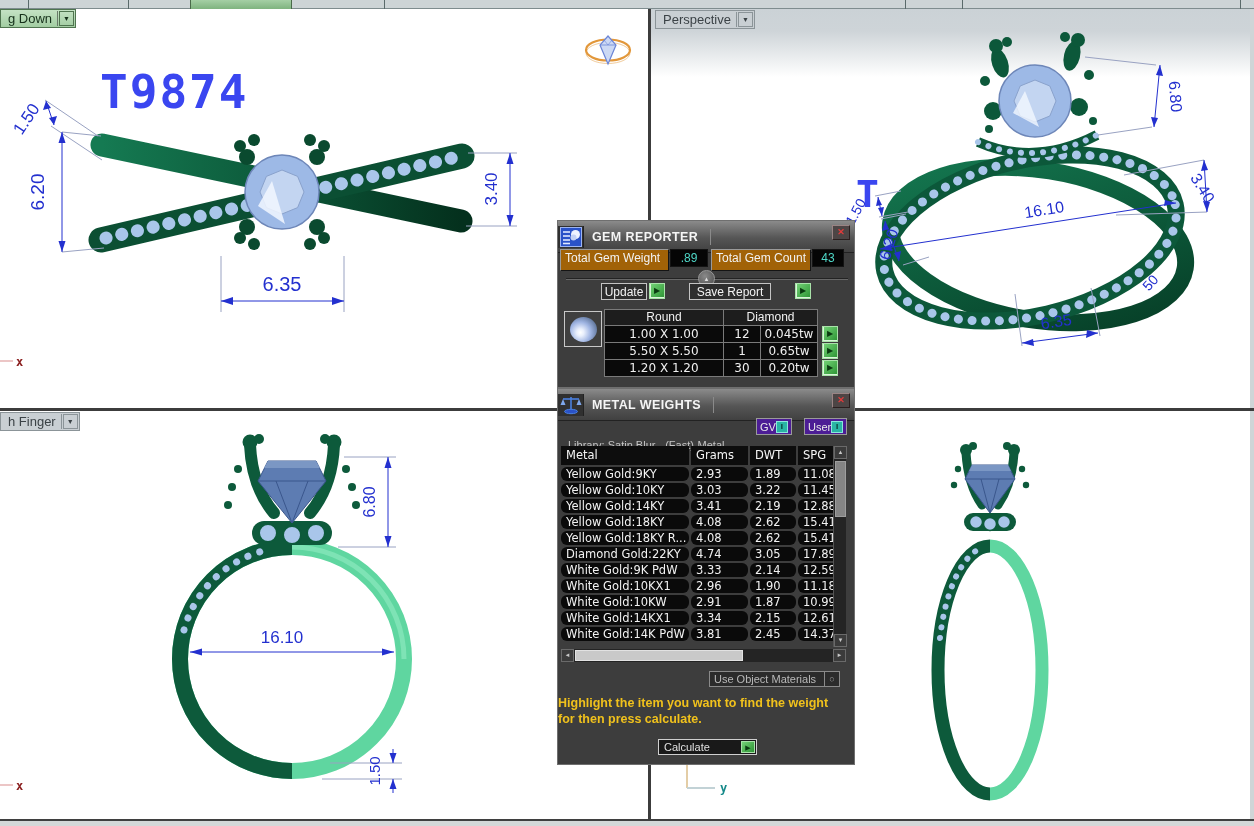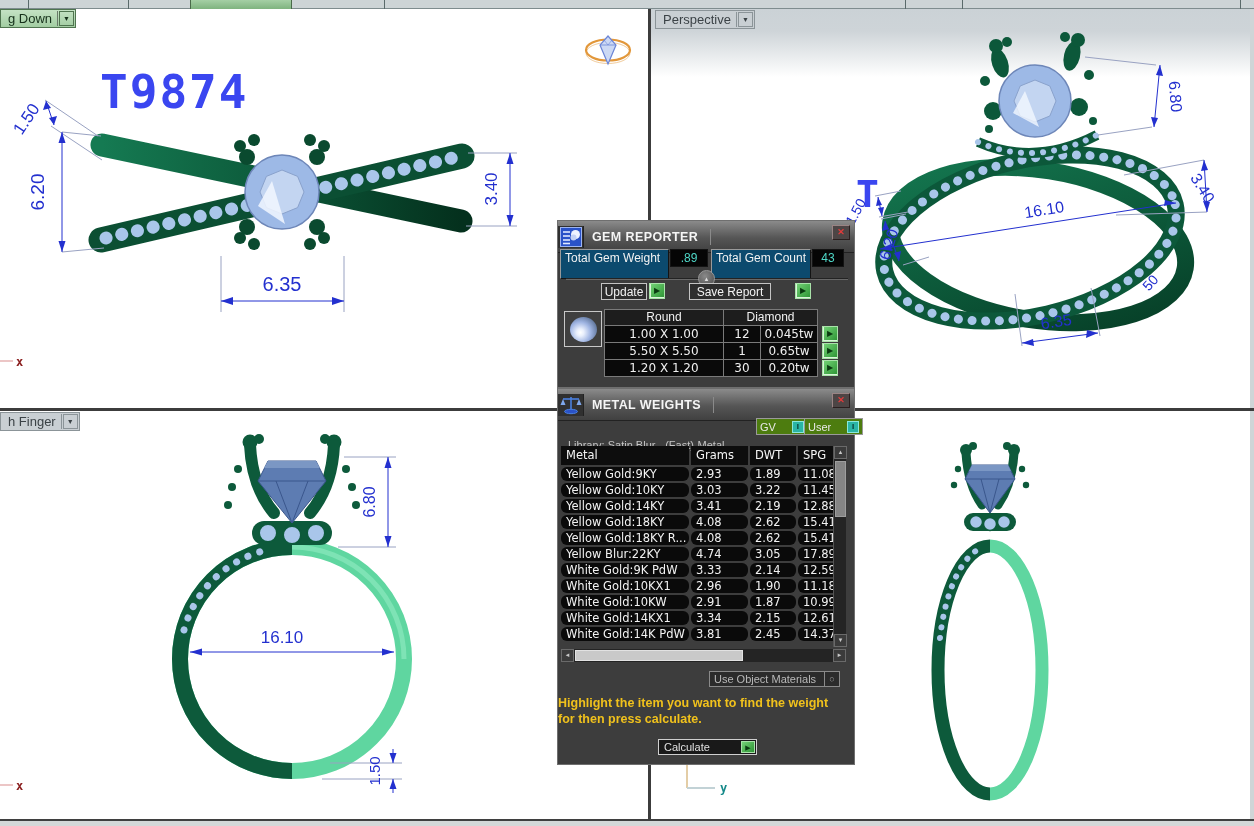--- a/index.html
+++ b/index.html
@@ -25,21 +25,21 @@
   .cap-gray{background:#c9cfd3;border:1px solid #8b9498;color:#3b4246;}
   .cap-gray .csep{background:#8b9498;}
   .cap-gray .cdd{border:1px solid #8b9498;color:#3b4246;}
   
   .panel{position:absolute;background:#3d3d3d;border:1px solid #6f6f6f;z-index:10;}
   .phead{position:absolute;left:0;top:0;right:0;height:32px;background:linear-gradient(#8b8b8b,#555 55%,#404040);border-bottom:1px solid #222;display:flex;align-items:center;}
   .picon{width:26px;height:22px;display:flex;align-items:center;justify-content:center;background:#303030;border-right:1px solid #222;}
   .ptitle{color:#f5f5f5;font-weight:bold;font-size:12.5px;letter-spacing:.4px;padding-left:8px;flex:0 0 auto;}
   .pgroove{width:1px;height:16px;background:#2c2c2c;border-right:1px solid #8a8a8a;margin-left:12px;}
   .pclose{position:absolute;right:4px;top:4px;width:18px;height:15px;background:#4d4545;border:1px solid;border-color:#9a8484 #2a1f1f #2a1f1f #9a8484;color:#e23b3b;font-size:9px;font-weight:bold;text-align:center;line-height:13px;cursor:default;}
-  .lbl3d{height:30px;line-height:16px;background:#0c4a6e;border:1px solid;border-color:#9a9a9a #141414 #141414 #9a9a9a;color:#f2f2f2;font-size:12px;padding:0 4px;white-space:nowrap;}
+  .lbl3d{height:22px;line-height:16px;background:#a16207;border:1px solid;border-color:#9a9a9a #141414 #141414 #9a9a9a;color:#f2f2f2;font-size:12px;padding:0 4px;white-space:nowrap;}
   .valbox{height:18px;line-height:17px;background:#050505;border:1px solid #141414;color:#4fd8c8;font-size:12px;text-align:center;}
   .divline{height:2px;border-top:1px solid #232323;border-bottom:1px solid #686868;}
   .collapse-btn{width:17px;height:17px;border-radius:50%;background:radial-gradient(circle at 40% 35%,#8a8a8a,#4a4a4a);border:1px solid #9a9a9a;color:#e0e0e0;font-size:6px;display:flex;align-items:center;justify-content:center;}
   .dbtn{height:17px;background:#2e2e2e;border:1px solid #c4c4c4;color:#f2f2f2;font-size:12px;font-family:"Liberation Sans",sans-serif;line-height:14px;text-align:center;}
   .gbtn{width:16px;height:16px;background:linear-gradient(135deg,#74d377,#2d9434);border:1px solid #a9e2a9;box-shadow:inset 1px -1px 0 #d9f6d9;color:#0a3a10;font-size:8px;text-align:center;line-height:14px;}
   .gemicon{width:38px;height:36px;border:1px solid #c8c8c8;background:#3f3f3f;display:flex;align-items:center;justify-content:center;}
   .gemball{display:block;width:27px;height:25px;border-radius:50%;background:radial-gradient(circle at 38% 62%,#ffffff 0%,#e9effc 16%,#9fb4e2 46%,#63799f 76%,#46597f 100%);}
   .gtable{display:grid;grid-template-columns:118px 36px 56px;gap:1px;background:#7a7a7a;border:1px solid #7a7a7a;}
   .gh{background:#1d1d1d;color:#f0f0f0;font-size:12px;height:15px;line-height:15px;text-align:center;}
   .gc{background:#0a0a0a;color:#f0f0f0;font-size:12px;height:16px;line-height:16px;text-align:center;font-family:"DejaVu Sans",sans-serif;}
@@ -53,21 +53,21 @@
   .vthumb{position:absolute;left:1px;top:15px;width:11px;height:56px;background:#858585;border:1px solid #9e9e9e;}
   .hscroll{height:13px;background:#242424;}
   .hthumb{position:absolute;left:14px;top:1px;width:168px;height:11px;background:#c9c9c9;border:1px solid #e2e2e2;}
   .useobj{display:flex;align-items:center;background:#2b2b2b;border:1px solid #8a8a8a;height:16px;}
   .useobj .ulabel{flex:1;color:#b9b9b9;font-size:11px;padding-left:4px;white-space:nowrap;}
   .useobj .uradio{width:15px;height:14px;border-left:1px solid #8a8a8a;color:#9a9a9a;font-size:9px;text-align:center;line-height:14px;}
   .hint{width:298px;text-align:left;color:#f0c11c;font-weight:bold;font-size:12.5px;line-height:16px;}
   .calc{display:flex;align-items:center;background:#191919;border:1px solid #cfcfcf;height:16px;}
   .calc .clabel{flex:1;color:#e0e0e0;font-size:11px;padding-left:5px;}
   .calc .cgo{width:14px;height:12px;margin-right:1px;background:linear-gradient(135deg,#74d377,#2d9434);border:1px solid #a9e2a9;color:#0a3a10;font-size:7px;text-align:center;line-height:11px;}
-  .gvbtn{display:flex;align-items:center;gap:16px;background:#4d7c0f;border:1px solid #9a9a9a;height:17px;padding:0 3px;}
+  .gvbtn{display:flex;align-items:center;gap:0;background:#4c1d95;border:1px solid #9a9a9a;height:17px;padding:0 3px;}
   .gvbtn .glabel{color:#e8e8e8;font-size:11px;}
   .tealblk{width:12px;height:12px;background:#2ab5a5;border:1px solid #8ae8dc;color:#06312c;font-size:8px;font-weight:bold;display:flex;align-items:center;justify-content:center;}
   .librow{color:#c6c6c6;font-size:11px;}
   text{font-family:"Liberation Sans",sans-serif;}
   .dimtxt{fill:#2330cf;}
   .extln{stroke:#99a2c2;stroke-width:1;}
   .dimln{stroke:#2330cf;stroke-width:1;}
   .dimar{fill:#2330cf;}
 </style>
 </head>
@@ -449,21 +449,21 @@
         <div class="mc">2.62</div>
         <div class="mc">15.41</div>
       </div>
     <div class="mrow">
         <div class="mc">Yellow Gold:18KY R...</div>
         <div class="mc">4.08</div>
         <div class="mc">2.62</div>
         <div class="mc">15.41</div>
       </div>
     <div class="mrow">
-        <div class="mc">Yellow Blur:22KY</div>
+        <div class="mc">Diamond Gold:22KY</div>
         <div class="mc">4.74</div>
         <div class="mc">3.05</div>
         <div class="mc">17.89</div>
       </div>
     <div class="mrow">
         <div class="mc">White Gold:9K PdW</div>
         <div class="mc">3.33</div>
         <div class="mc">2.14</div>
         <div class="mc">12.59</div>
       </div>

